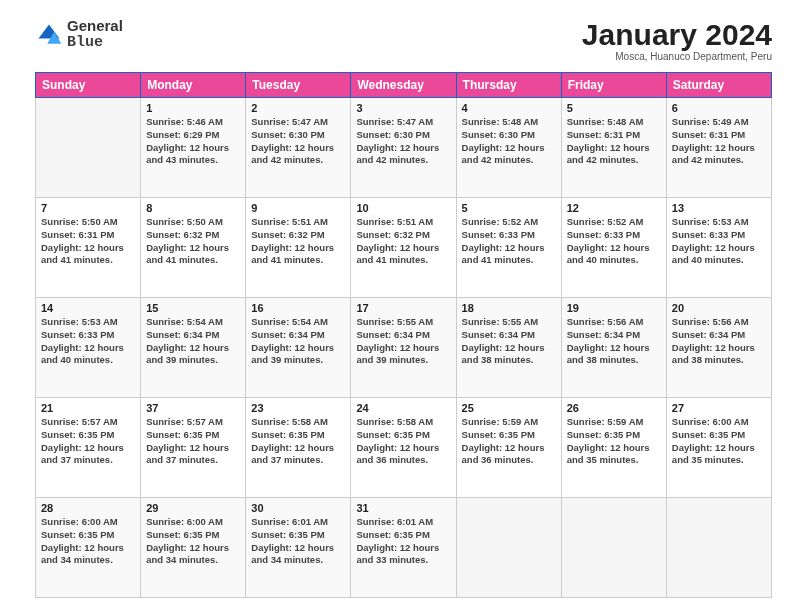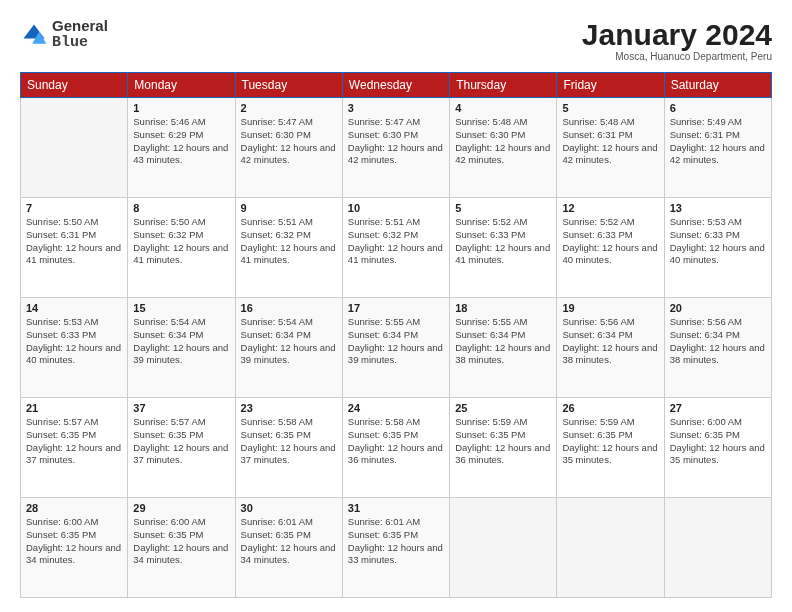--- a/index.html
+++ b/index.html
@@ -6,21 +6,21 @@
     body {
       width: 792px;
       height: 612px;
       font-family: Arial, sans-serif;
       background: #fff;
       overflow: hidden;
     }
     .page {
       width: 792px;
       height: 612px;
-      padding: 18px 20px 14px 20px;
+      padding: 18px 20px 14px 35px;
       display: flex;
       flex-direction: column;
     }
     .header {
       display: flex;
       justify-content: space-between;
       align-items: flex-start;
       margin-bottom: 10px;
     }
     .logo {
@@ -57,24 +57,24 @@
       color: #555;
     }
     .calendar {
       flex: 1;
       border: 1px solid #ccc;
       border-collapse: collapse;
       width: 100%;
       table-layout: fixed;
     }
     .calendar th {
-      background-color: #b91c1c;
+      background-color: #ec4899;
       color: #fff;
       font-size: 12px;
-      font-weight: normal;
+      font-weight: bold;
       padding: 5px 6px;
       text-align: left;
       border: 1px solid #1565c0;
     }
     .calendar td {
       border: 1px solid #ccc;
       vertical-align: top;
       padding: 4px 5px;
       font-size: 10px;
       color: #333;
@@ -90,20 +90,21 @@
       font-size: 11px;
       font-weight: bold;
       color: #222;
       display: block;
       margin-bottom: 2px;
     }
     .day-info {
       font-size: 9.5px;
       color: #444;
       line-height: 1.35;
+      font-weight: bold;
     }
     .empty-cell {
       background: #f5f5f5 !important;
     }
   </style>
 </head>
 <body>
 
 <div class="page">
   <div class="header">

